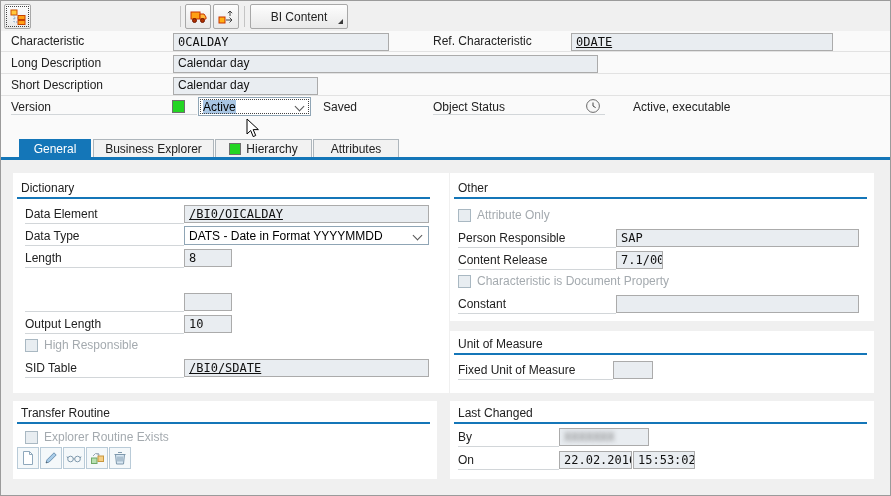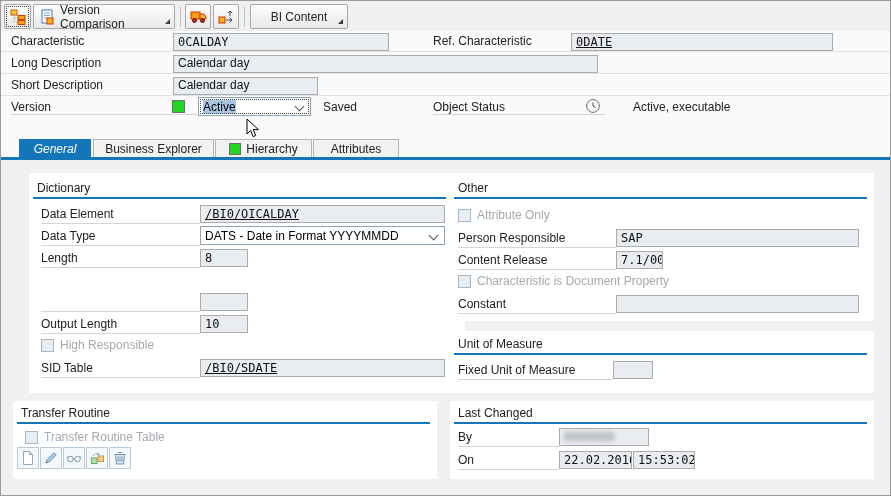--- a/index.html
+++ b/index.html
@@ -50,31 +50,20 @@
     <div class="tbtn focusdot" style="left:3px;width:27px;justify-content:center;">
       <span>
         <svg width="16" height="16" viewBox="0 0 16 16">
           <rect x="1" y="1" width="6" height="5" fill="#FFC83C" stroke="#D05000"></rect>
           <path d="M4 6 V13 H8 M4 9 H8" stroke="#7A9CC0" stroke-dasharray="1.5,1.5" fill="none"></path>
           <rect x="8" y="6.5" width="7" height="4" fill="#FFA014" stroke="#C84000"></rect>
           <rect x="8" y="11.5" width="7" height="4" fill="#FFA014" stroke="#C84000"></rect>
         </svg>
       </span>
     </div>
-    <div class="tbtn" style="left:32px;width:142px;padding:0 6px;gap:5px;">
-      <span>
-        <svg width="15" height="16" viewBox="0 0 15 16">
-          <rect x="2" y="1" width="10" height="13" fill="#FFFFFF" stroke="#3E7FB5"></rect>
-          <path d="M4 4 H10 M4 6.5 H10 M4 9 H8" stroke="#7FA8CC" fill="none"></path>
-          <rect x="7" y="9" width="6" height="6" fill="#FFB014" stroke="#C84000"></rect>
-        </svg>
-      </span>
-      <span>Version Comparison</span>
-      <span class="menuTri" style="position:absolute;right:4px;bottom:4px;"></span>
-    </div>
     <div class="sep abs" style="left:179px;top:5px;"></div>
     <div class="tbtn" style="left:184px;width:26px;justify-content:center;">
       <span>
         <svg width="17" height="15" viewBox="0 0 17 15">
           <rect x="1" y="3" width="9" height="7" fill="#FFA014" stroke="#C83200"></rect>
           <path d="M10 5 h4 l2 3 v2 h-6 z" fill="#FFB83C" stroke="#C83200"></path>
           <circle cx="4.5" cy="11.5" r="2" fill="#B03000" stroke="#701800"></circle>
           <circle cx="12.5" cy="11.5" r="2" fill="#B03000" stroke="#701800"></circle>
         </svg>
       </span>
@@ -130,36 +119,36 @@
     </div>
     <div class="lbl abs" style="left:608px;top:68px;margin-left:24px;">Active, executable</div>
 
     <div class="abs" style="left:245px;top:87px;">
       <svg width="15" height="21" viewBox="0 0 15 21">
         <path d="M1 1 L1 16 L4.7 12.5 L7.2 18.6 L9.7 17.5 L7.2 11.6 L12.4 11.6 Z" fill="#FFFFFF" stroke="#000"></path>
       </svg>
     </div>
   </div>
 
-  <div class="tab active" style="left:18px;width:72px;font-style:italic;">
+  <div class="tab active" style="left:18px;width:72px;">
     <span>General</span>
   </div>
   <div class="tab" style="left:92px;width:121px;">
     <span>Business Explorer</span>
   </div>
   <div class="tab" style="left:214px;width:97px;">
     <span class="gsq" style="width:12px;height:12px;"></span>
     <span>Hierarchy</span>
   </div>
   <div class="tab" style="left:312px;width:86px;">
     <span>Attributes</span>
   </div>
   <div class="blueline abs" style="left:0;top:156px;width:891px;height:3px;"></div>
 
-  <div class="panel" style="left:12px;top:172px;width:436px;height:220px;margin-left:16px;">
+  <div class="panel" style="left:12px;top:172px;width:436px;height:220px;">
     <div class="gtitle abs" style="left:8px;top:8px;">Dictionary</div>
     <div class="blueline abs" style="left:4px;top:24px;width:413px;height:2px;"></div>
 
     <div class="lbl abs" style="left:12px;top:33px;">Data Element</div>
     <div class="lblline abs" style="left:12px;top:50px;width:159px;"></div>
     <div class="field abs ul" style="left:171px;top:32px;width:245px;">/BI0/OICALDAY</div>
 
     <div class="lbl abs" style="left:12px;top:55px;">Data Type</div>
     <div class="lblline abs" style="left:12px;top:72px;width:159px;"></div>
     <div class="dd abs" style="left:171px;top:53px;width:245px;height:19px;">
@@ -222,21 +211,21 @@
     <div class="lbl abs" style="left:8px;top:31px;">Fixed Unit of Measure</div>
     <div class="lblline abs" style="left:8px;top:48px;width:155px;"></div>
     <div class="field abs" style="left:163px;top:30px;width:40px;"></div>
   </div>
 
   <div class="panel" style="left:12px;top:400px;width:424px;height:78px;">
     <div class="gtitle abs" style="left:8px;top:5px;">Transfer Routine</div>
     <div class="blueline abs" style="left:4px;top:21px;width:413px;height:2px;"></div>
     <div class="cbrow abs" style="left:12px;top:28px;">
       <span class="cb"></span>
-      <span class="lbl glbl">Transfer Routine Table</span>
+      <span class="lbl glbl">Explorer Routine Exists</span>
     </div>
     <div class="abs" style="left:4px;top:46px;display:flex;">
       <span class="ibtn">
         <span>
           <svg width="16" height="16" viewBox="0 0 16 16">
             <path d="M3.5 1.5 h6 l3 3 v10 h-9 z" fill="#FFFFFF" stroke="#8FA8BC"></path>
             <path d="M9.5 1.5 v3 h3" fill="none" stroke="#8FA8BC"></path>
           </svg>
         </span>
       </span>

